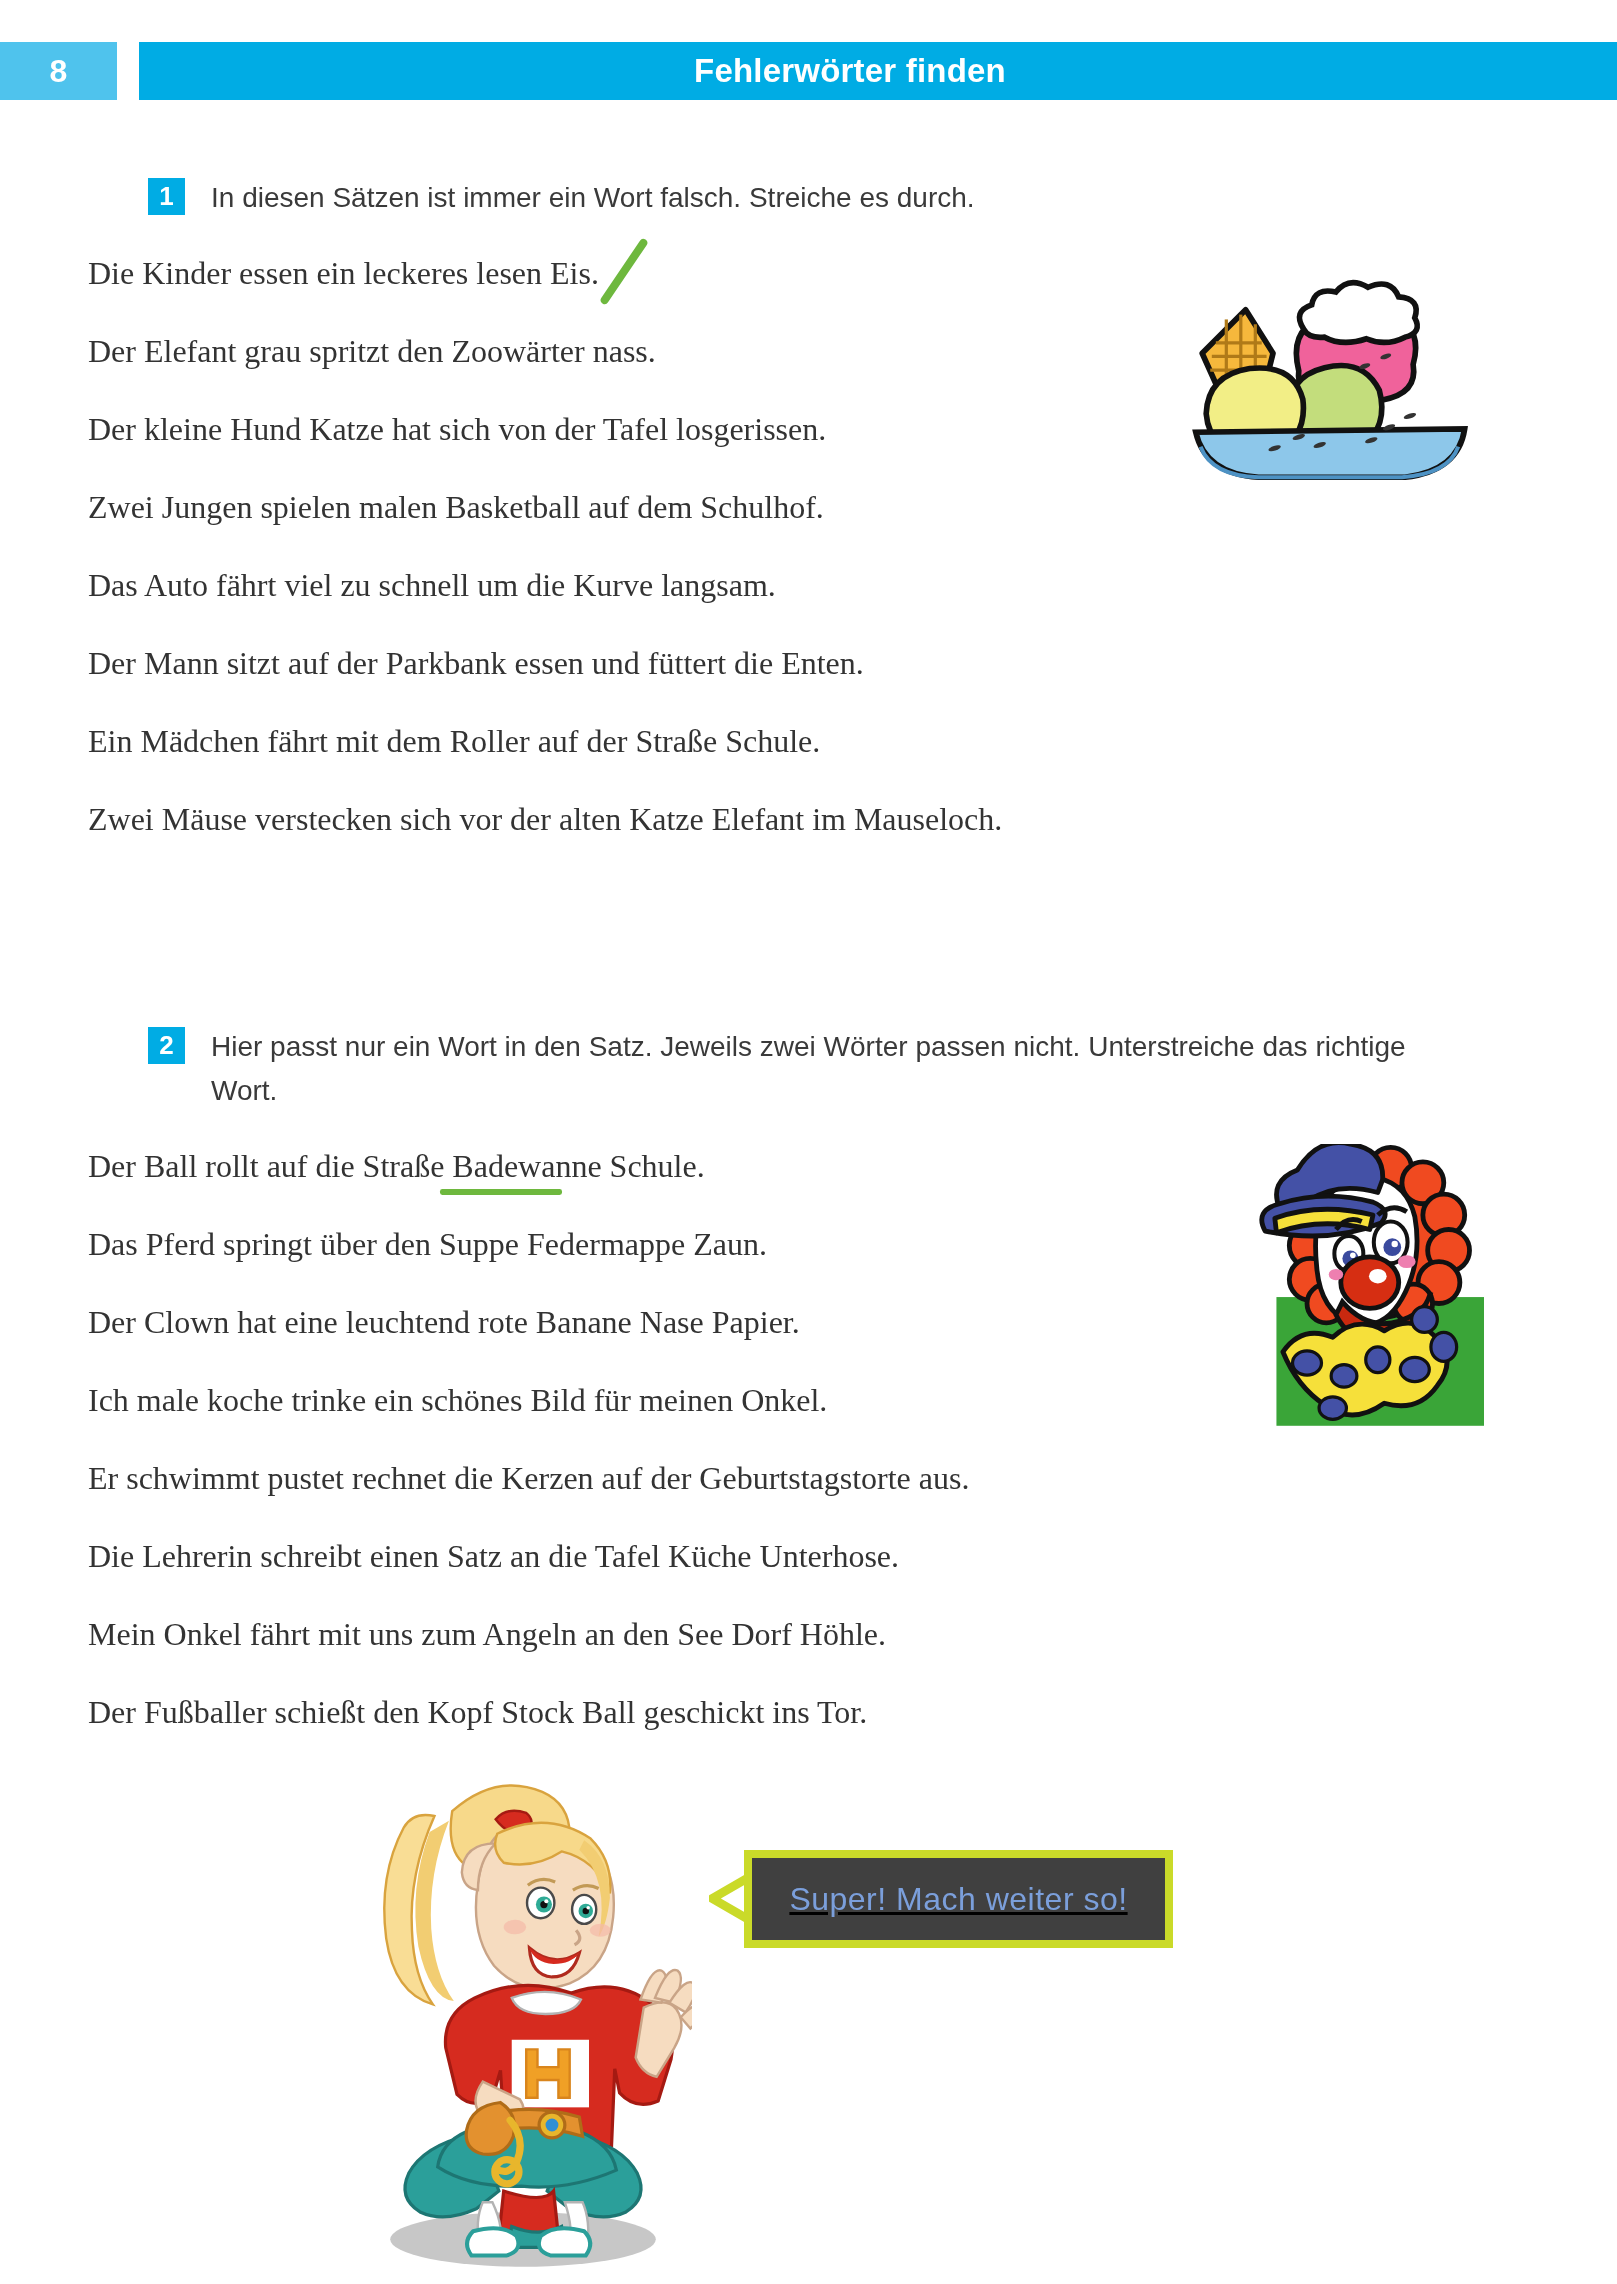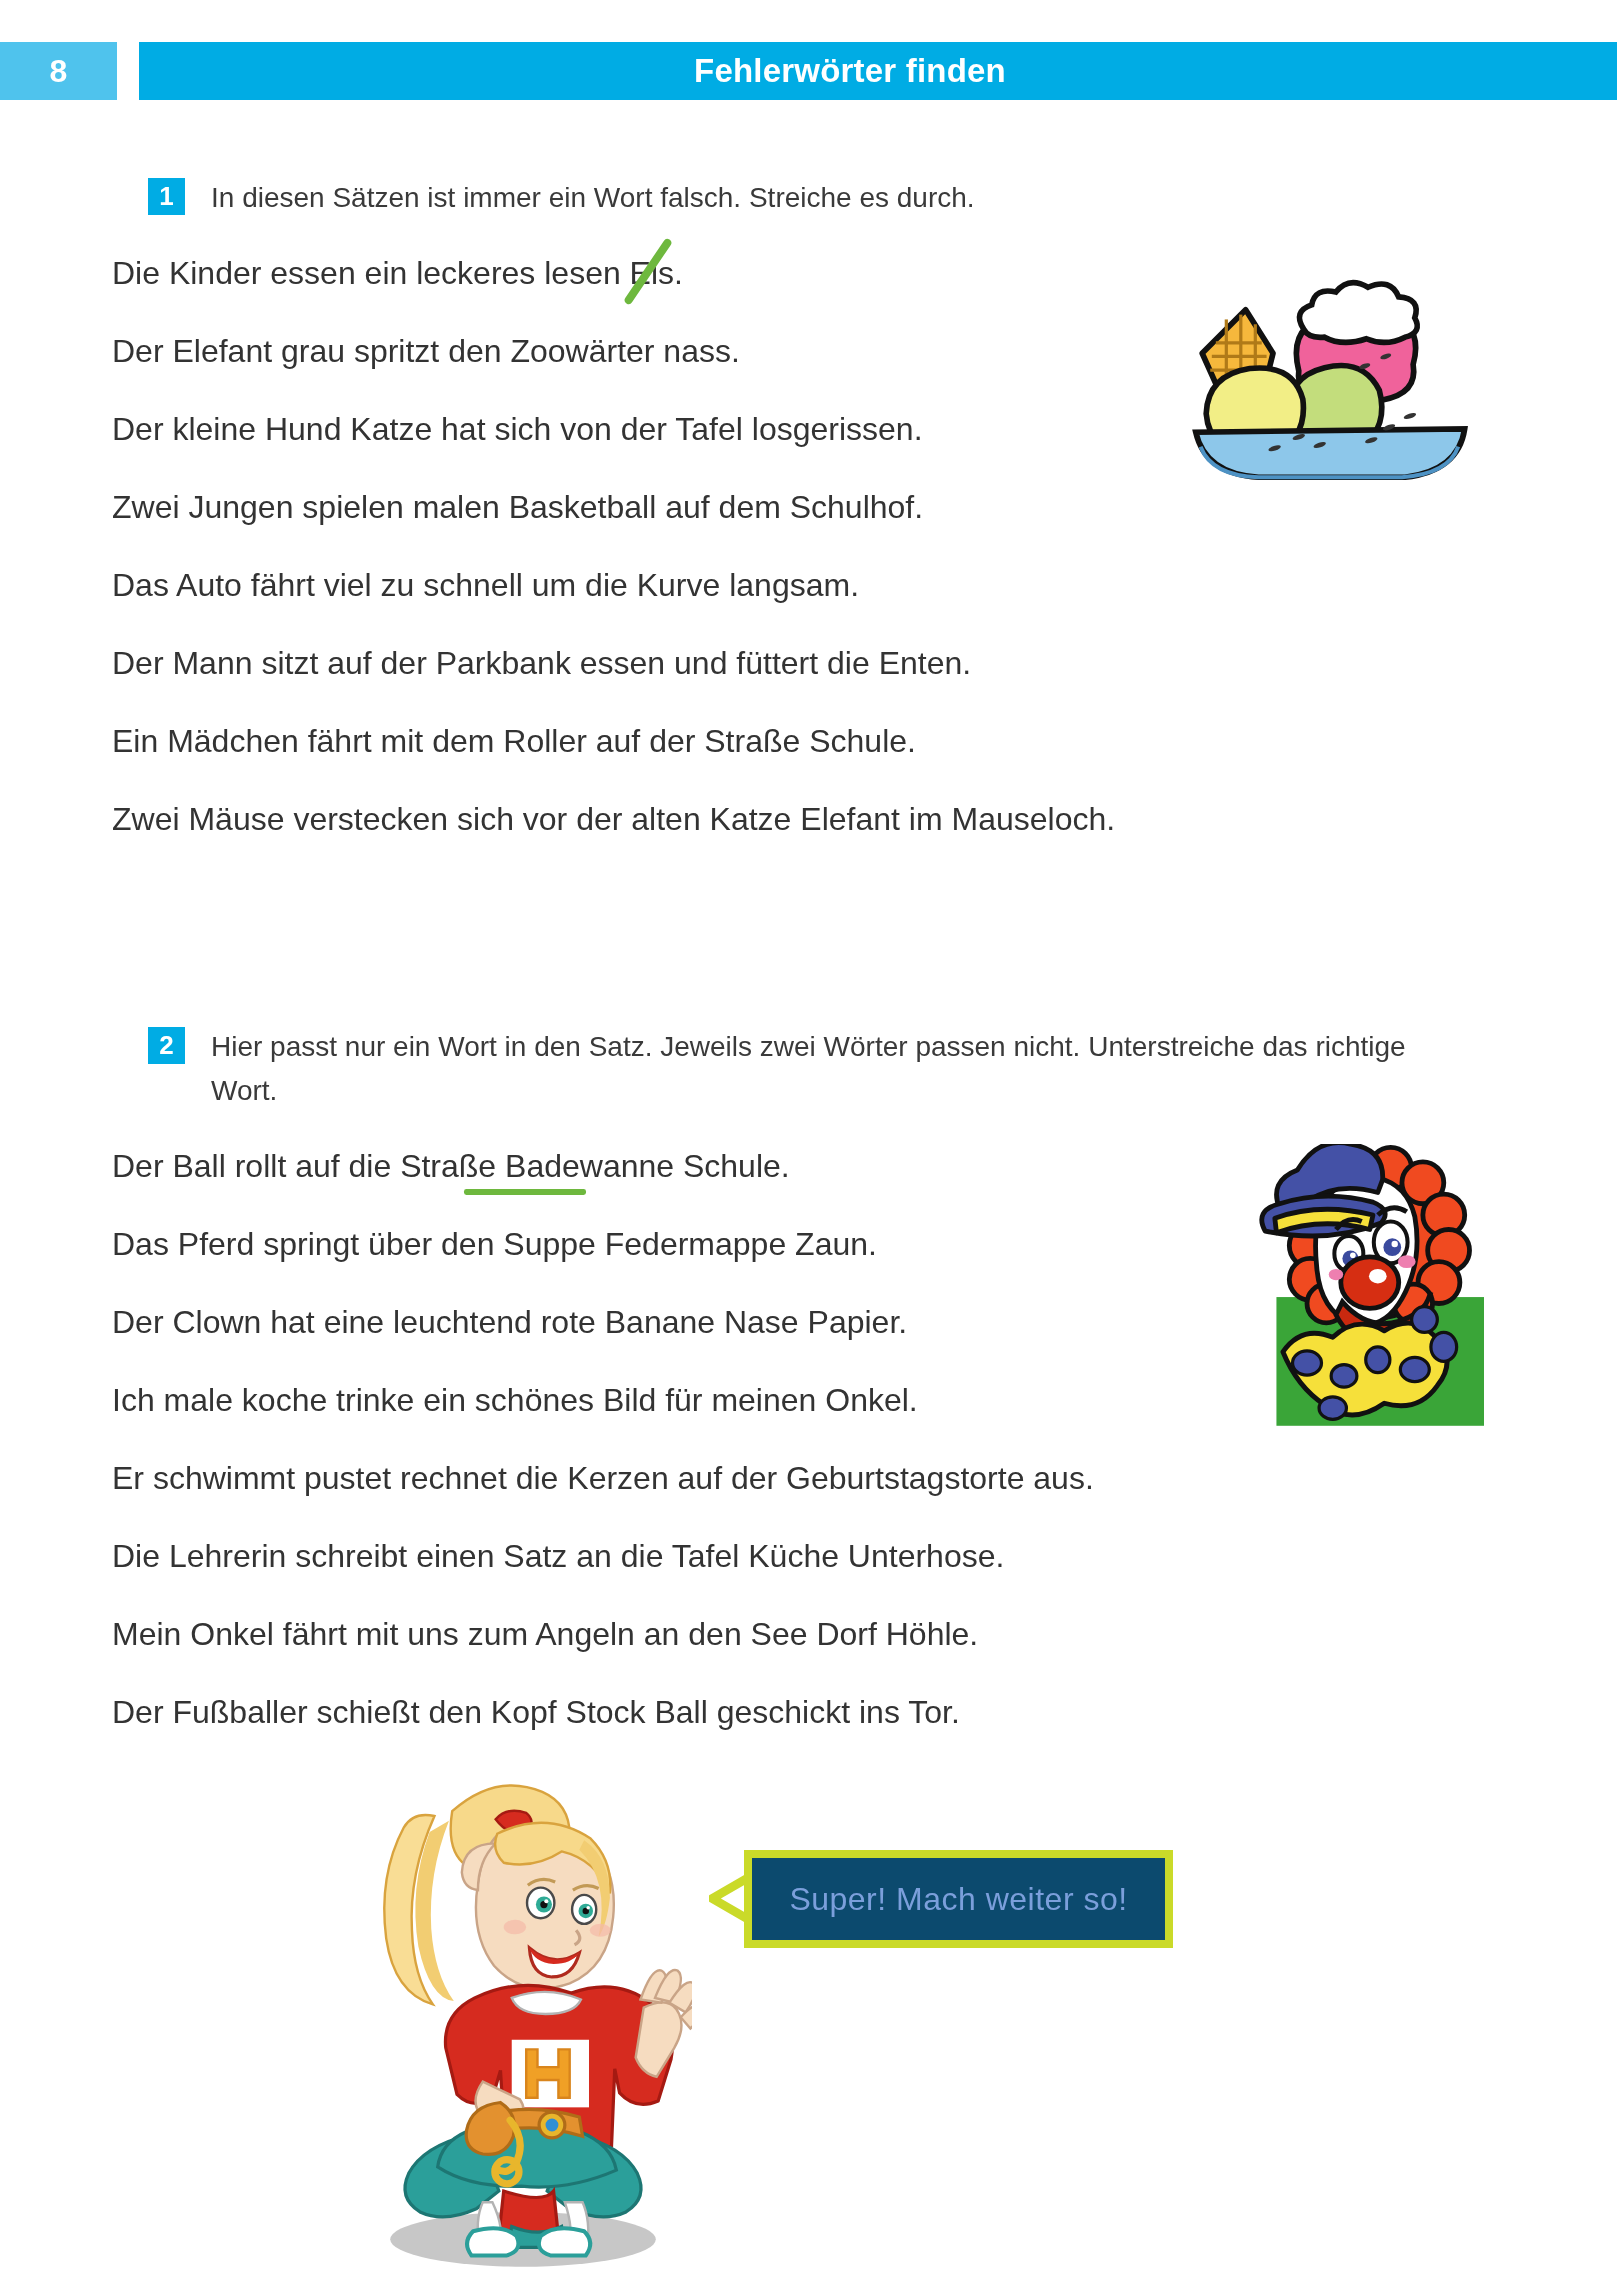--- a/index.html
+++ b/index.html
@@ -90,21 +90,22 @@
   }
   .ex-instr {
     font-size: 28px;
     color: #3a3a3a;
     line-height: 44px;
     max-width: 1257px;
   }
 
   .sentences {
     margin-top: 34px;
-    padding-left: 112px;
+    padding-left: 88px;
+    font-family: Liberation Serif, serif;
   }
   .sentence {
     position: relative;
     font-size: 32px;
     color: #333333;
     line-height: 39px;
     height: 39px;
     margin-bottom: 39px;
     white-space: nowrap;
   }
@@ -147,24 +148,25 @@
     width: 464px;
     height: 98px;
   }
   .bubble-box {
     position: absolute;
     left: 35px;
     top: 0;
     width: 429px;
     height: 98px;
     border: 8.9px solid #cada29;
-    background: #0c4a6e;
+    background: #404040;
     display: flex;
     align-items: center;
     justify-content: center;
+    text-decoration: underline;
   }
   .bubble-text {
     color: #7b9fdb;
     font-size: 32px;
     letter-spacing: 0.5px;
     white-space: nowrap;
   }
   .bubble-tail {
     position: absolute;
     left: 0;

